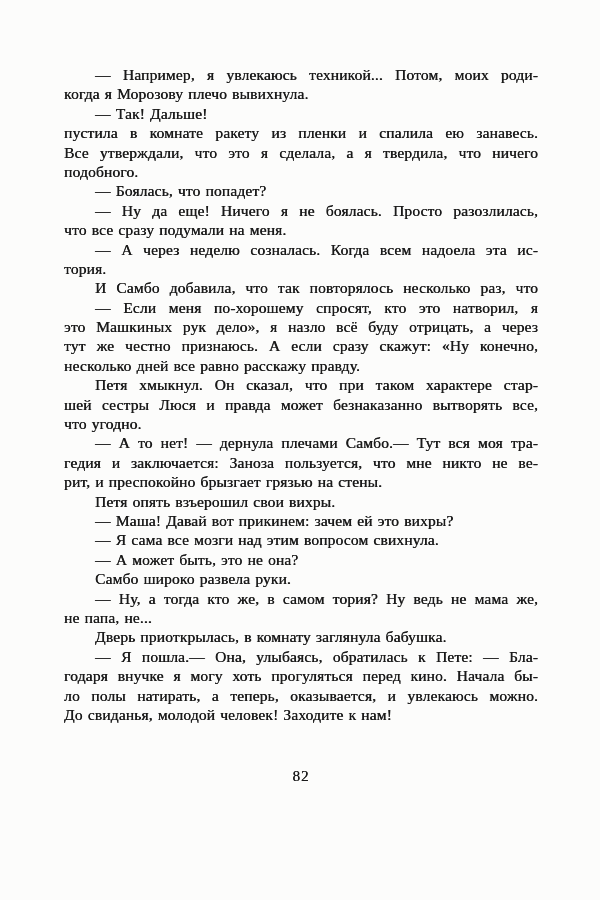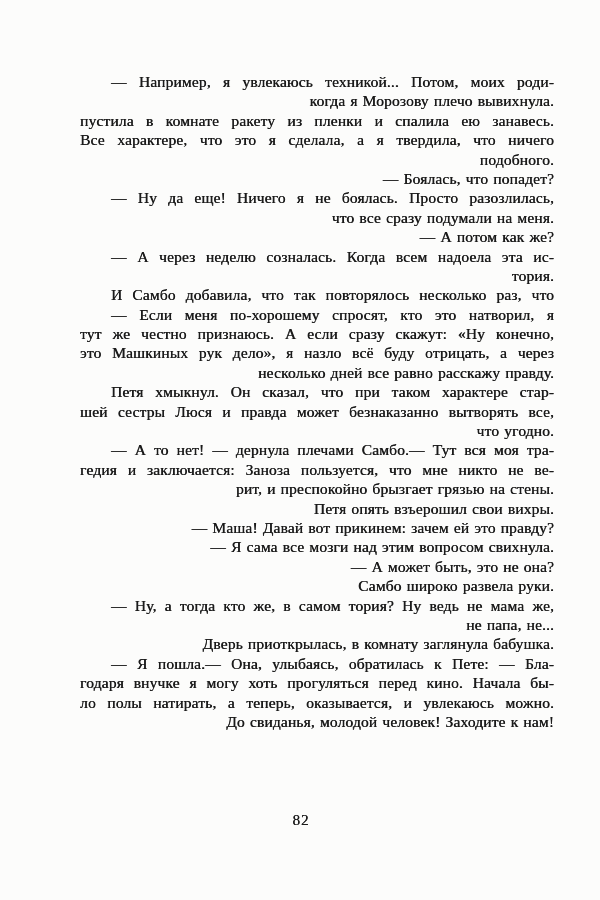--- a/index.html
+++ b/index.html
@@ -12,83 +12,82 @@
     width: 600px;
     height: 900px;
     background: #fcfcfb;
     overflow: hidden;
     font-family: "Liberation Serif", "DejaVu Serif", serif;
     color: #1b1b1b;
   }
   .text-block {
     position: absolute;
     left: 64px;
-    top: 72px;
+    top: 65px;
     width: 474px;
-    margin-left: 16px;
   }
   .line {
     font-size: 15.5px;
     line-height: 19.4px;
     height: 19.4px;
     overflow: hidden;
     letter-spacing: 0.15px;
     word-spacing: 1px;
-    text-align: right;
+    text-align: left;
     
     text-shadow: 0.35px 0 0 currentColor;
     white-space: normal;
   }
   .line.j {
     text-align: justify;
     text-align-last: justify;
   }
   .line.indent {
     text-indent: 31px;
   }
   .page-number {
     position: absolute;
     left: 64px;
-    top: 812px;
+    top: 768px;
     width: 474px;
     text-align: center;
     font-size: 15px;
     letter-spacing: 1px;
     text-shadow: 0.3px 0 0 currentColor;
   }
 </style>
 </head>
 <body>
 
 <div class="page">
   <div class="text-block" id="text-block">
       <div class="line indent j">— Например, я увлекаюсь техникой... Потом, моих роди-</div>
       <div class="line">когда я Морозову плечо вывихнула.</div>
+      <div class="line indent">— Так! Дальше!</div>
       <div class="line j">пустила в комнате ракету из пленки и спалила ею занавесь.</div>
-      <div class="line j">Все характере, что это я сделала, а я твердила, что ничего</div>
+      <div class="line j">Все утверждали, что это я сделала, а я твердила, что ничего</div>
       <div class="line">подобного.</div>
       <div class="line indent">— Боялась, что попадет?</div>
       <div class="line indent j">— Ну да еще! Ничего я не боялась. Просто разозлилась,</div>
       <div class="line">что все сразу подумали на меня.</div>
-      <div class="line indent">— А потом как же?</div>
       <div class="line indent j">— А через неделю созналась. Когда всем надоела эта ис-</div>
       <div class="line">тория.</div>
       <div class="line indent j">И Самбо добавила, что так повторялось несколько раз, что</div>
       <div class="line indent j">— Если меня по-хорошему спросят, кто это натворил, я</div>
+      <div class="line j">это Машкиных рук дело», я назло всё буду отрицать, а через</div>
       <div class="line j">тут же честно признаюсь. А если сразу скажут: «Ну конечно,</div>
-      <div class="line j">это Машкиных рук дело», я назло всё буду отрицать, а через</div>
       <div class="line">несколько дней все равно расскажу правду.</div>
       <div class="line indent j">Петя хмыкнул. Он сказал, что при таком характере стар-</div>
       <div class="line j">шей сестры Люся и правда может безнаказанно вытворять все,</div>
       <div class="line">что угодно.</div>
       <div class="line indent j">— А то нет! — дернула плечами Самбо.— Тут вся моя тра-</div>
       <div class="line j">гедия и заключается: Заноза пользуется, что мне никто не ве-</div>
       <div class="line">рит, и преспокойно брызгает грязью на стены.</div>
       <div class="line indent">Петя опять взъерошил свои вихры.</div>
-      <div class="line indent">— Маша! Давай вот прикинем: зачем ей это правду?</div>
+      <div class="line indent">— Маша! Давай вот прикинем: зачем ей это вихры?</div>
       <div class="line indent">— Я сама все мозги над этим вопросом свихнула.</div>
       <div class="line indent">— А может быть, это не она?</div>
       <div class="line indent">Самбо широко развела руки.</div>
       <div class="line indent j">— Ну, а тогда кто же, в самом тория? Ну ведь не мама же,</div>
       <div class="line">не папа, не...</div>
       <div class="line indent">Дверь приоткрылась, в комнату заглянула бабушка.</div>
       <div class="line indent j">— Я пошла.— Она, улыбаясь, обратилась к Пете: — Бла-</div>
       <div class="line j">годаря внучке я могу хоть прогуляться перед кино. Начала бы-</div>
       <div class="line j">ло полы натирать, а теперь, оказывается, и увлекаюсь можно.</div>
       <div class="line">До свиданья, молодой человек! Заходите к нам!</div>

